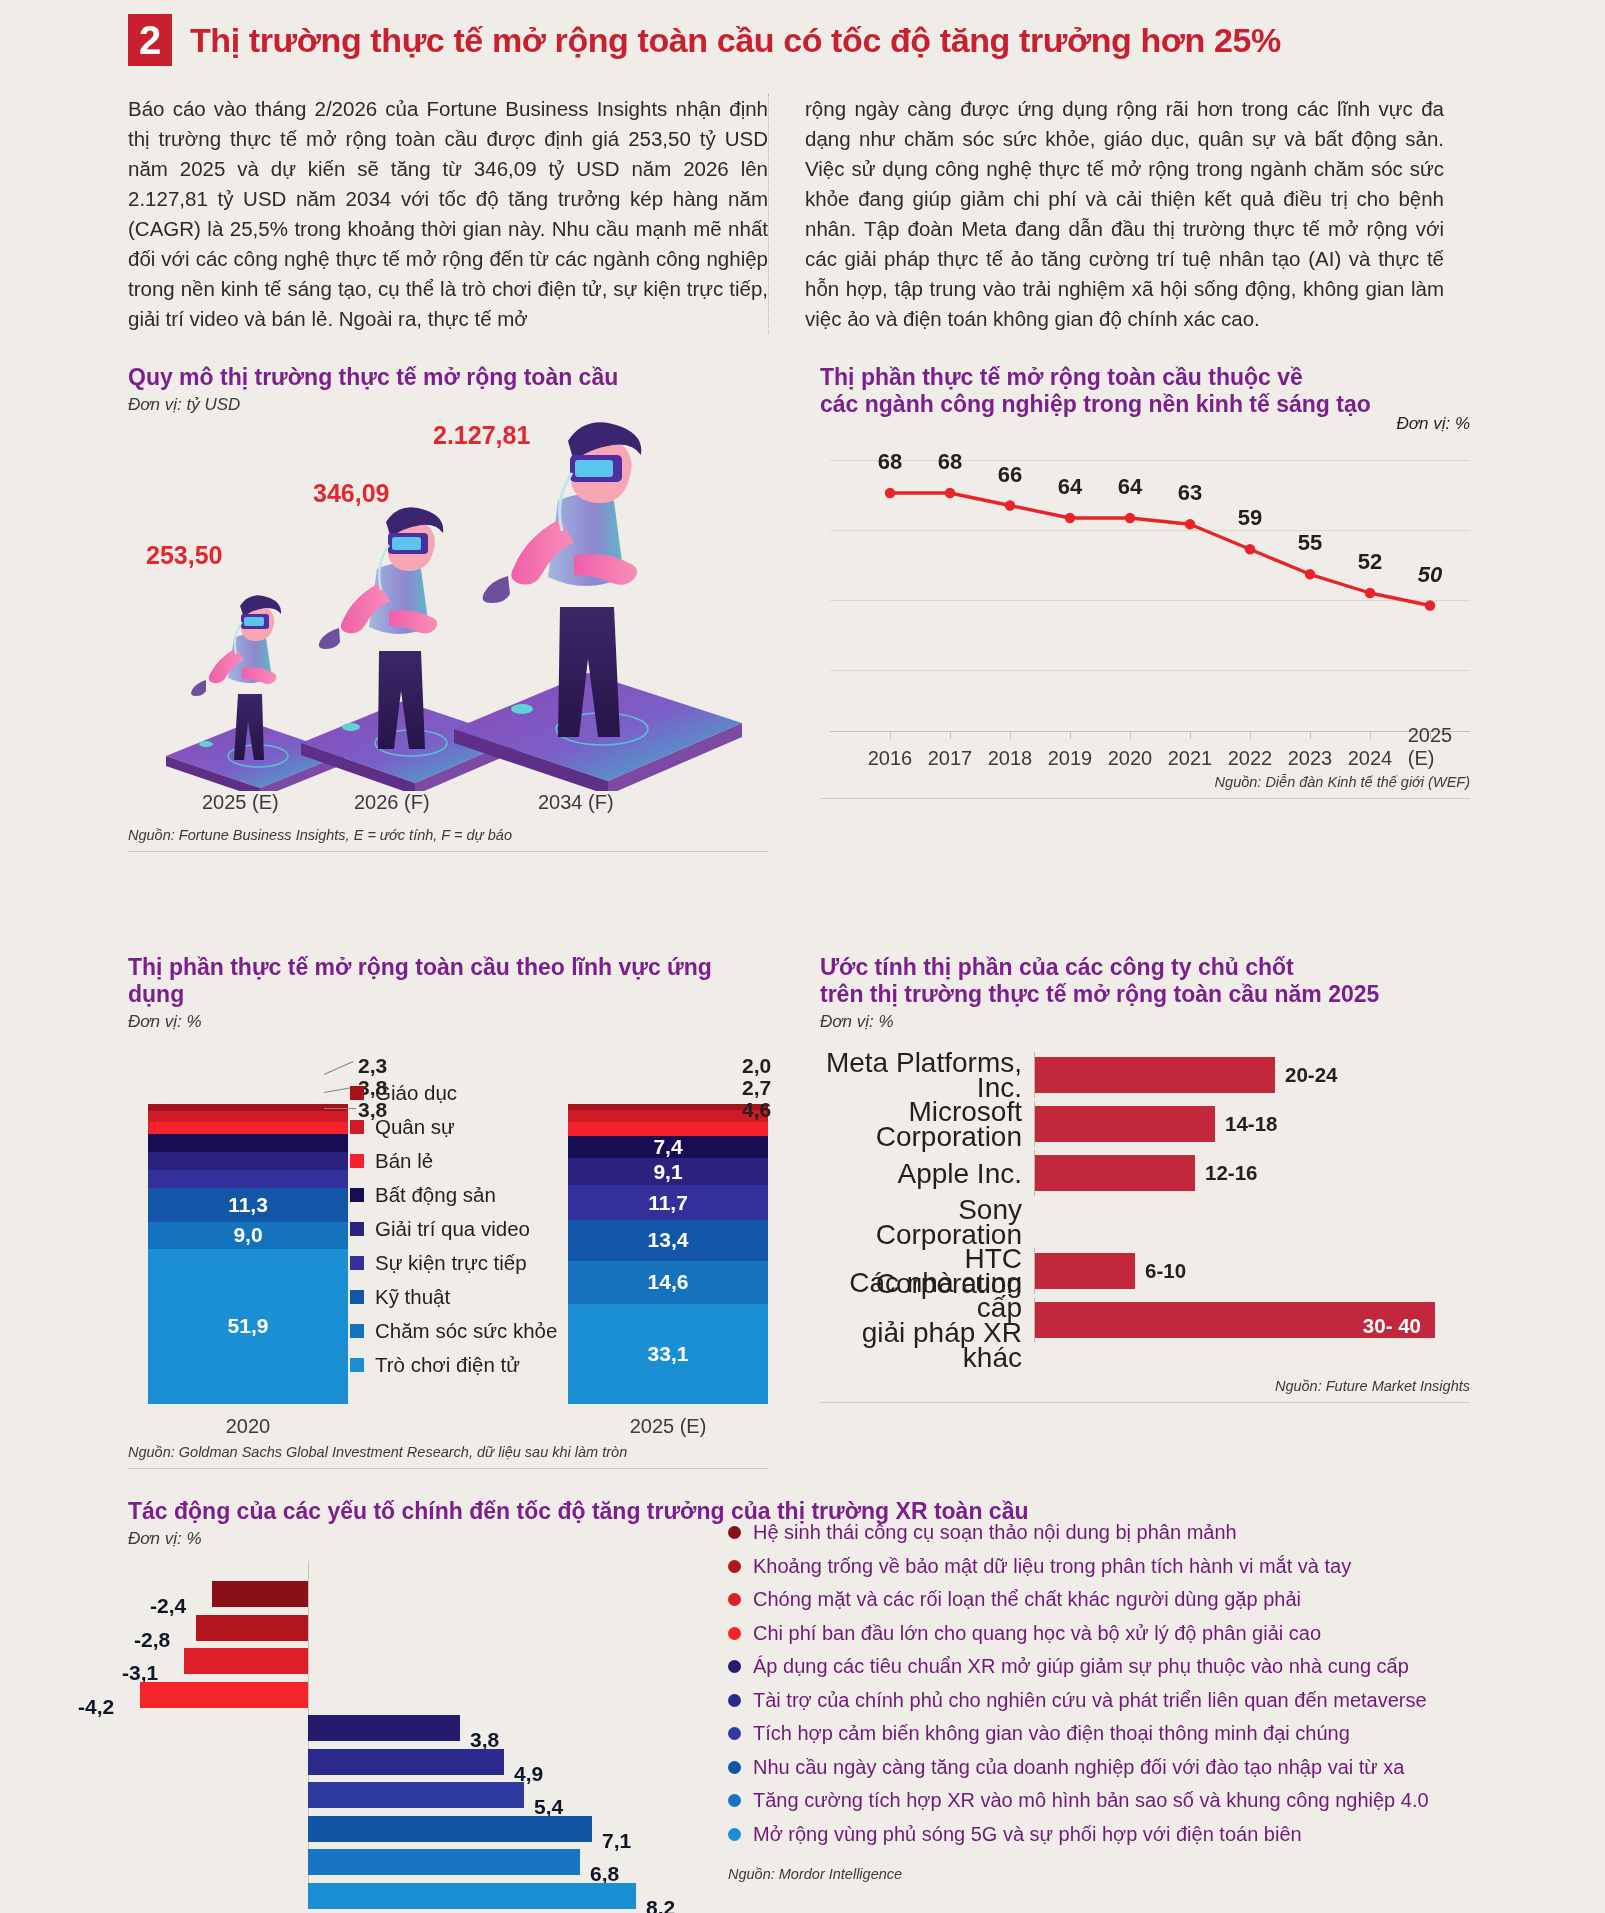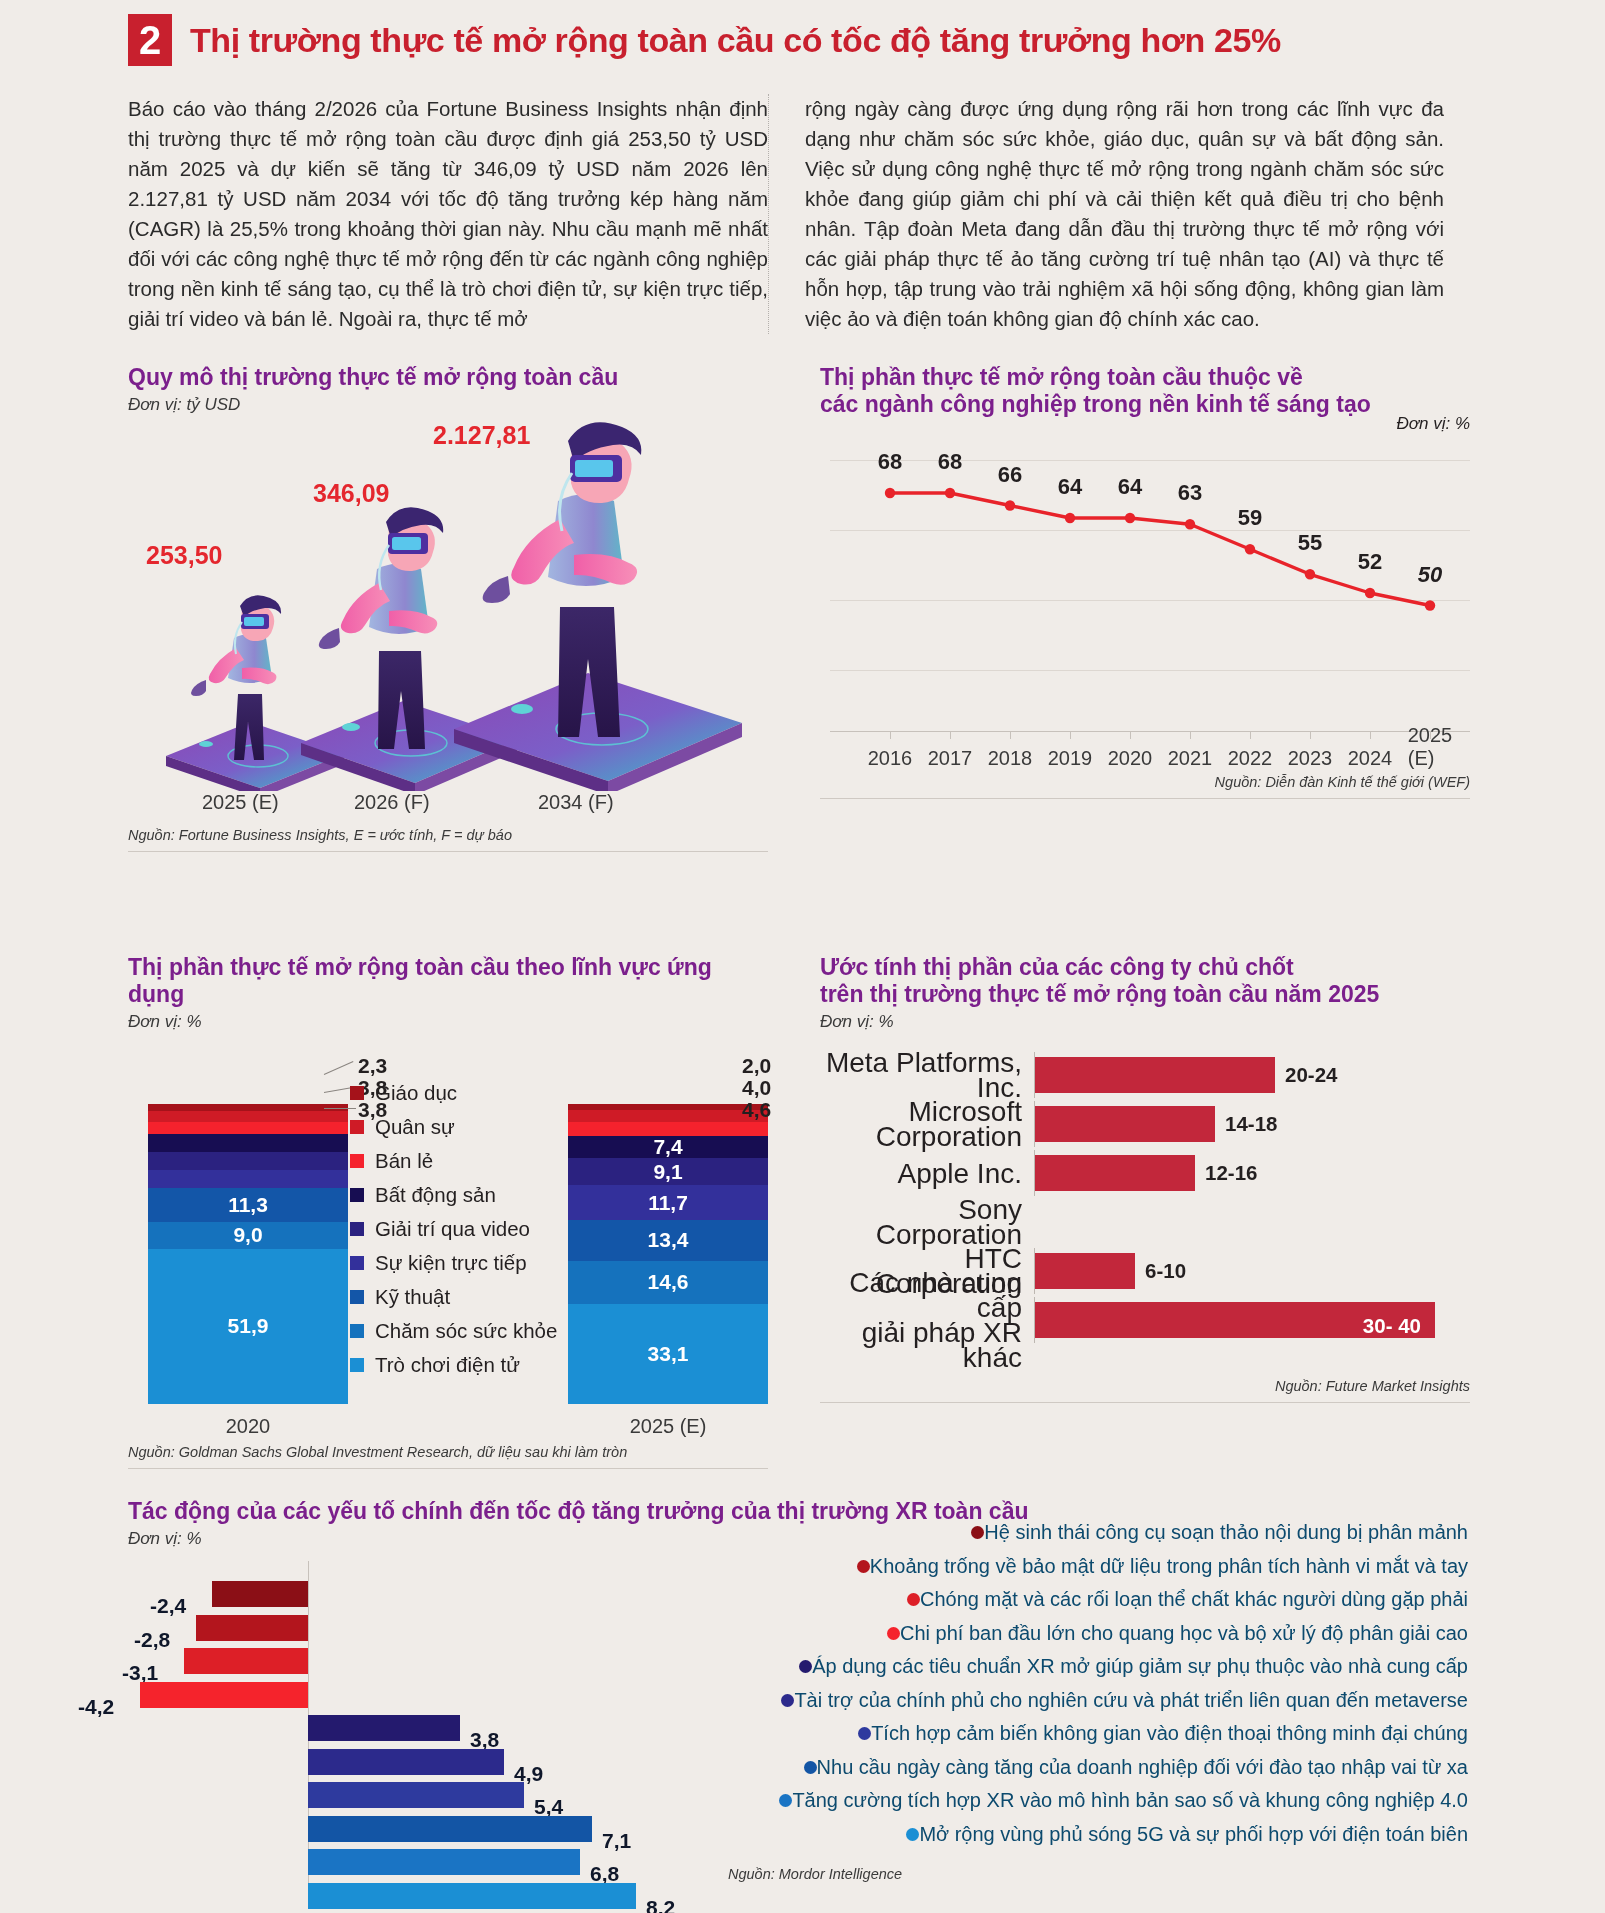--- a/index.html
+++ b/index.html
@@ -84,21 +84,21 @@
   .hb-val.inside { position: absolute; right: 14px; color: #fff; margin: 0; }
 
   
   .row3 { position: relative; margin-top: 24px; height: 420px; }
   .blockE { position: absolute; left: 128px; top: 0; width: 1340px; }
   .wf-wrap { position: relative; width: 560px; height: 330px; margin-top: 12px; }
   .wf-axis { position: absolute; left: 0; top: 0; bottom: 0; width: 1px; background: #c7c1bb; }
   .wf-bar { position: absolute; height: 26px; }
   .wf-lbl { position: absolute; font-size: 21px; font-weight: bold; color: #0f172a; margin-top: 12px; }
   .wf-legend { position: absolute; left: 600px; top: 18px; width: 740px; }
-  .wf-legend .li { display: flex; align-items: center; gap: 0; height: 33.5px; font-size: 20px; color: #0c4a6e; justify-content: flex-end; }
+  .wf-legend .li { display: flex; align-items: center; gap: 12px; height: 33.5px; font-size: 20px; color: #701a75; }
   .wf-legend .dot { width: 13px; height: 13px; border-radius: 50%; flex: 0 0 13px; }
 </style>
 </head>
 <body>
 
 <div class="page">
 
   <div class="header">
     <div class="num-badge">2</div>
     <div class="head-title">Thị trường thực tế mở rộng toàn cầu có tốc độ tăng trưởng hơn 25%</div>
@@ -321,21 +321,21 @@
         <div class="barx" style="left:540px;">2025 (E)</div>
 
         <div class="leadlbl" style="left:230px; top:12px;">2,3</div>
         <div class="leadlbl" style="left:230px; top:34px;">3,8</div>
         <div class="leadlbl" style="left:230px; top:56px;">3,8</div>
         <div class="leadline" style="left:196px; top:32px; width:32px; transform:rotate(-24deg);"></div>
         <div class="leadline" style="left:196px; top:50px; width:32px; transform:rotate(-10deg);"></div>
         <div class="leadline" style="left:196px; top:66px; width:32px; transform:rotate(0deg);"></div>
 
         <div class="leadlbl" style="left:614px; top:12px;">2,0</div>
-        <div class="leadlbl" style="left:614px; top:34px;">4,0</div>
+        <div class="leadlbl" style="left:614px; top:34px;">2,7</div>
         <div class="leadlbl" style="left:614px; top:56px;">4,6</div>
         <div class="leadline" style="left:612px; top:30px; width:0px;"></div>
 
         <div class="legend" id="stack-legend">
             <div class="li">
               <span class="sw" style="background:#a5121a"></span>
               <span>Giáo dục</span>
             </div>
             <div class="li">
               <span class="sw" style="background:#cf1b26"></span>

